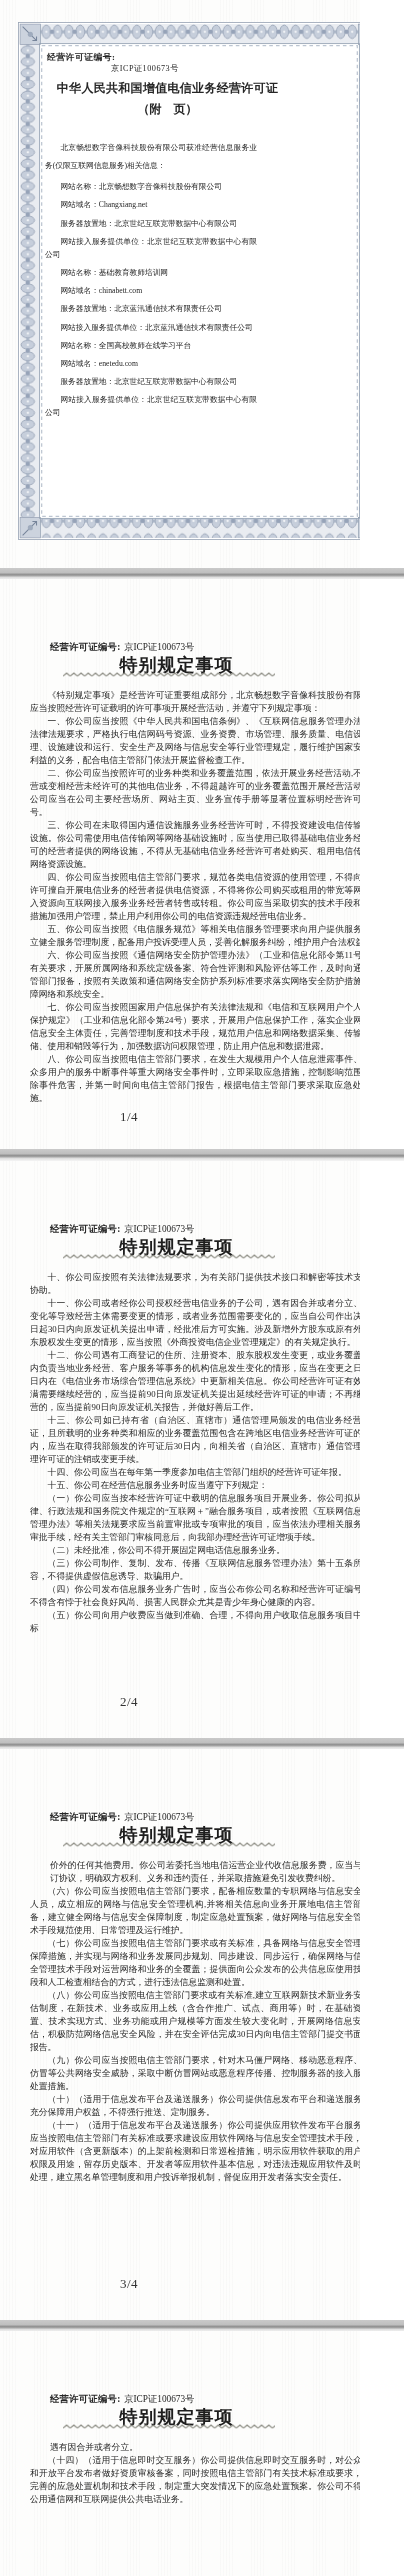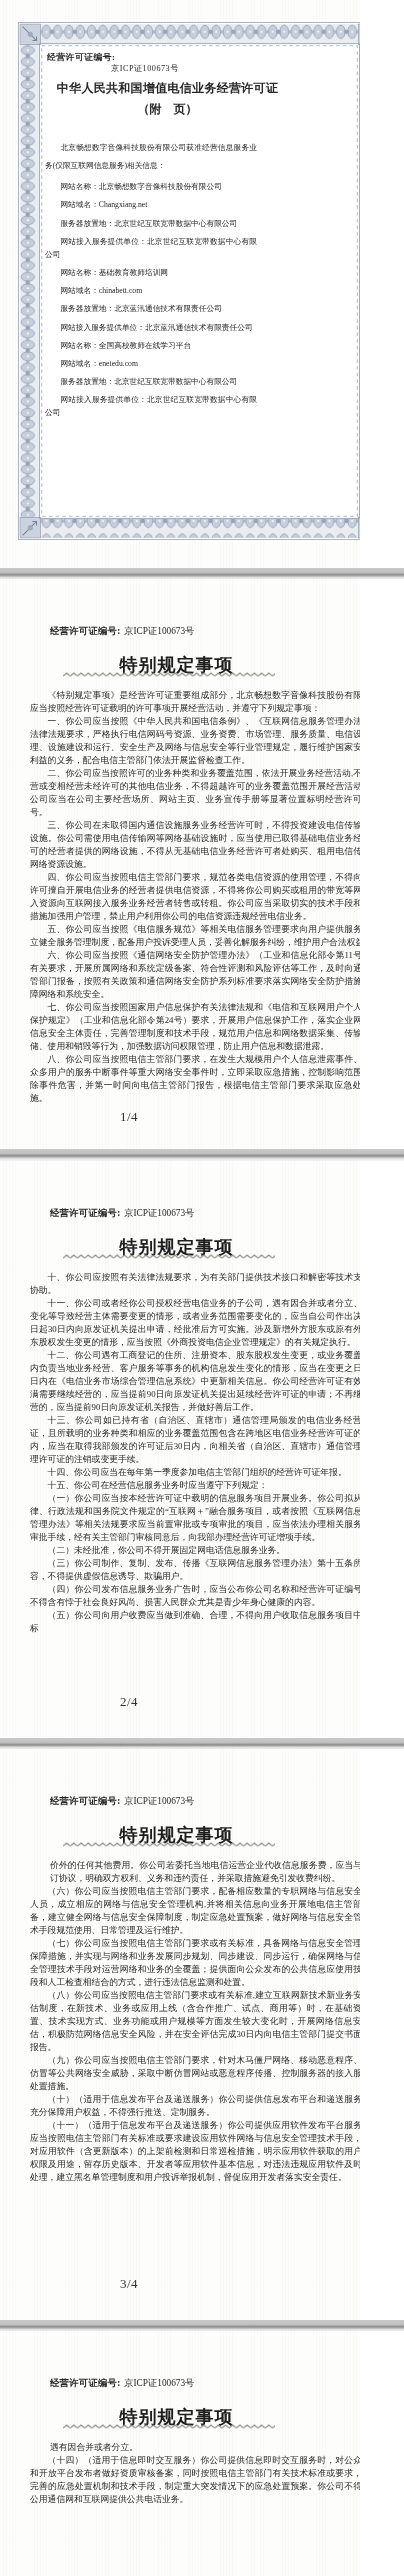--- a/index.html
+++ b/index.html
@@ -25,21 +25,21 @@
     font-size:12px; font-weight:bold; letter-spacing:0.3px;
   }
   .cert-sub {
     position:absolute; left:44px; top:101px; width:247px; text-align:center;
     font-size:12px; font-weight:bold;
   }
   .cert-body { position:absolute; left:45px; top:139px; width:212px; font-size:7.7px; text-align:justify; }
   .cert-intro { margin:0; text-indent:2em; line-height:18px; }
   .cert-entry { margin:5.2px 0 0 0; text-indent:2em; line-height:13px; }
   
-  .lic-line { position:absolute; left:50px; top:46px; white-space:nowrap; }
+  .lic-line { position:absolute; left:50px; top:62px; white-space:nowrap; }
   .lic-line .lbl { font-size:9.3px; font-weight:bold; letter-spacing:0.3px; }
   .lic-line .val { font-size:9.3px; margin-left:3.6px; }
   .sp-title {
     position:absolute; left:107px; top:74px; width:139px; text-align:center;
     font-size:18px; font-weight:bold; letter-spacing:1px; color:#1e1e1e;
   }
   .squig { position:absolute; left:63px; top:93px; }
   .prov {
     position:absolute; left:30px; top:110px; width:350px;
     font-size:8.8px; line-height:13px; text-align:justify; color:#1f1f1f;

